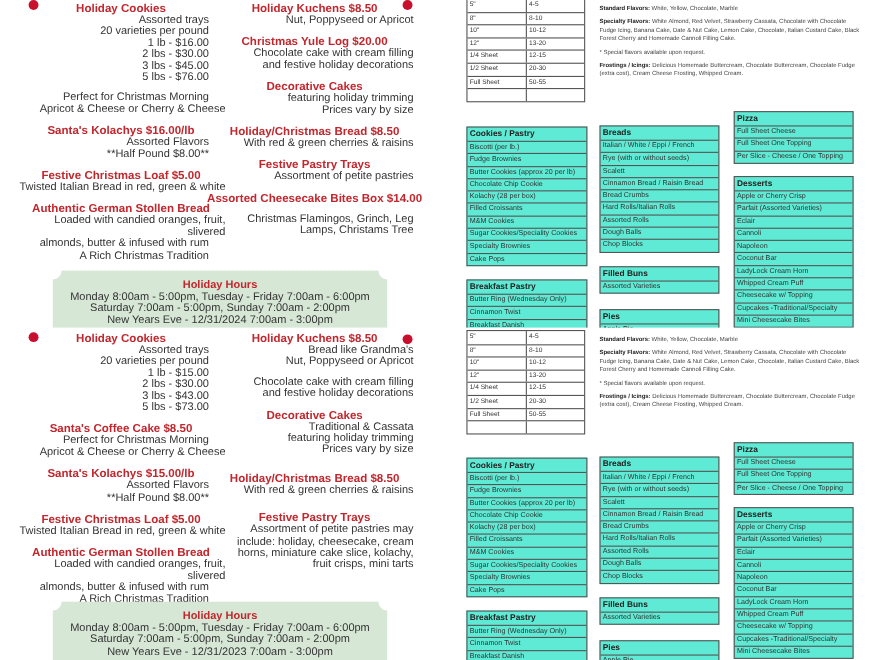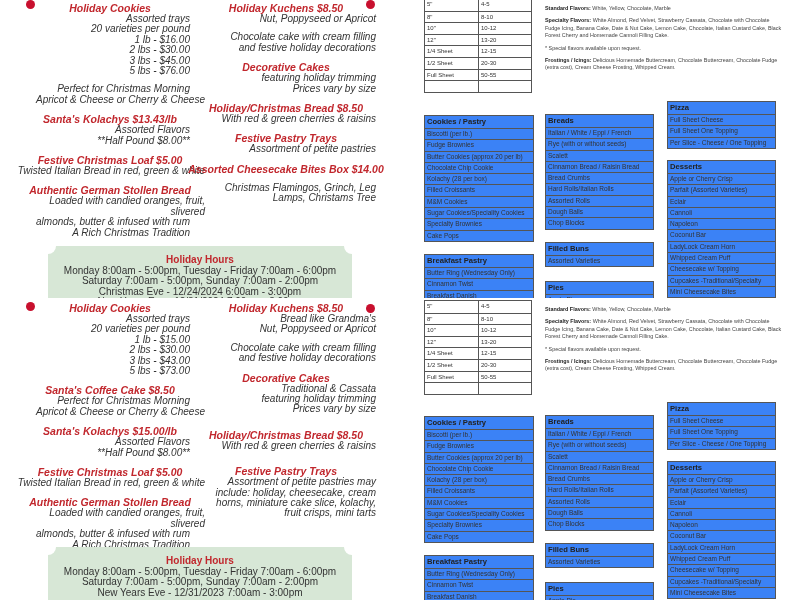--- a/index.html
+++ b/index.html
@@ -4,38 +4,38 @@
 <style>
   * { box-sizing: border-box; margin: 0; padding: 0; }
   html, body { width: 800px; height: 600px; overflow: hidden; background: #ffffff; }
   body { font-family: "Liberation Sans", sans-serif; position: relative; }
 
   .half { position: absolute; left: 0; width: 800px; overflow: hidden; background: #fff; }
   .half.top { top: 0; height: 298px; }
   .half.bottom { top: 298px; height: 302px; }
 
   
-  .col { position: absolute; text-align: center; font-style: italic; }
+  .col { position: absolute; text-align: center; }
   .col-a { left: 30px; width: 160px; }
   .col-b { left: 196px; width: 180px; }
   .item { margin-bottom: 8px; }
   .item-title { color: #c1272d; font-weight: bold; font-size: 10.5px; line-height: 12px; }
   .item-line { color: #333; font-size: 10px; line-height: 10.4px; text-align: right; }
 
   .ornament { position: absolute; width: 9px; height: 9px; border-radius: 50%; background: #c8102e; }
 
   .hours { position: absolute; left: 48px; width: 304px; background: #d7e7d6; text-align: center; padding-top: 8px; border-radius: 0; }
   .hours::before, .hours::after { content: ""; position: absolute; top: -8px; width: 16px; height: 16px; border-radius: 50%; background: #fff; }
   .hours::before { left: -8px; }
   .hours::after { right: -8px; }
   .hours-title { color: #c1272d; font-weight: bold; font-size: 10px; line-height: 12px; }
   .hours-line { color: #333; font-size: 10px; line-height: 10.4px; }
 
   
-  .tbl { position: absolute; border: 1px solid #555; background: #3b82f6; }
+  .tbl { position: absolute; border: 1px solid #555; background: #5eead4; }
   .tbl .row { border-top: 1px solid #555; font-size: 6.5px; color: #333; height: 11.3px; line-height: 10.5px; padding-left: 2px; white-space: nowrap; overflow: hidden; }
   .tbl .row:first-child { border-top: none; }
   .tbl .hdr { font-weight: bold; font-size: 7.6px; color: #222; height: 12px; line-height: 12px; }
 
   .size-tbl { position: absolute; border: 1px solid #555; width: 108px; }
   .size-row { display: flex; border-top: 1px solid #555; height: 11.6px; font-size: 6px; color: #333; line-height: 11px; }
   .size-row:first-child { border-top: none; }
   .size-row span { padding-left: 2px; }
   .size-row span:first-child { width: 54px; border-right: 1px solid #555; }
 
@@ -58,21 +58,21 @@
       <div class="item-line">1 lb - $16.00</div>
       <div class="item-line">2 lbs - $30.00</div>
       <div class="item-line">3 lbs - $45.00</div>
       <div class="item-line">5 lbs - $76.00</div>
     </div>
     <div class="item">
       <div class="item-line">Perfect for Christmas Morning</div>
       <div class="item-line" style="margin-left:-15px;margin-right:-15px;">Apricot &amp; Cheese or Cherry &amp; Cheese</div>
     </div>
     <div class="item">
-      <div class="item-title">Santa's Kolachys $13.43/lb</div>
+      <div class="item-title">Santa's Kolachys $16.00/lb</div>
       <div class="item-line">Assorted Flavors</div>
       <div class="item-line">**Half Pound $8.00**</div>
     </div>
     <div class="item">
       <div class="item-title">Festive Christmas Loaf $5.00</div>
       <div class="item-line" style="margin-left:-15px;margin-right:-15px;">Twisted Italian Bread in red, green &amp; white</div>
     </div>
     <div class="item">
       <div class="item-title" style="margin-left:-15px;margin-right:-15px;">Authentic German Stollen Bread</div>
       <div class="item-line" style="margin-left:-15px;margin-right:-15px;">Loaded with candied oranges, fruit, slivered</div>
@@ -80,20 +80,21 @@
       <div class="item-line">A Rich Christmas Tradition</div>
     </div>
   </div>
 
   <div class="col col-b" style="top:2px;">
     <div class="item">
       <div class="item-title">Holiday Kuchens $8.50</div>
       <div class="item-line">Nut, Poppyseed or Apricot</div>
     </div>
     <div class="item">
+      <div class="item-title">Christmas Yule Log $20.00</div>
       <div class="item-line">Chocolate cake with cream filling</div>
       <div class="item-line">and festive holiday decorations</div>
     </div>
     <div class="item">
       <div class="item-title">Decorative Cakes</div>
       <div class="item-line">featuring holiday trimming</div>
       <div class="item-line">Prices vary by size</div>
     </div>
     <div class="item">
       <div class="item-title">Holiday/Christmas Bread $8.50</div>
@@ -109,21 +110,20 @@
     <div class="item">
       <div class="item-line">Christmas Flamingos, Grinch, Leg</div>
       <div class="item-line">Lamps, Christams Tree</div>
     </div>
   </div>
 
   <div class="hours" style="top:246px; height:60px;">
     <div class="hours-title">Holiday Hours</div>
     <div class="hours-line">Monday 8:00am - 5:00pm, Tuesday - Friday 7:00am - 6:00pm</div>
     <div class="hours-line">Saturday 7:00am - 5:00pm, Sunday 7:00am - 2:00pm</div>
-    <div class="hours-line">Christmas Eve - 12/24/2024 6:00am - 3:00pm</div>
     <div class="hours-line">New Years Eve - 12/31/2024 7:00am - 3:00pm</div>
   </div>
 
   <div class="size-tbl" style="left:424px; top:-2px;">
     <div class="size-row">
         <span>5"</span>
         <span>4-5</span>
       </div>
     <div class="size-row">
         <span>8"</span>

